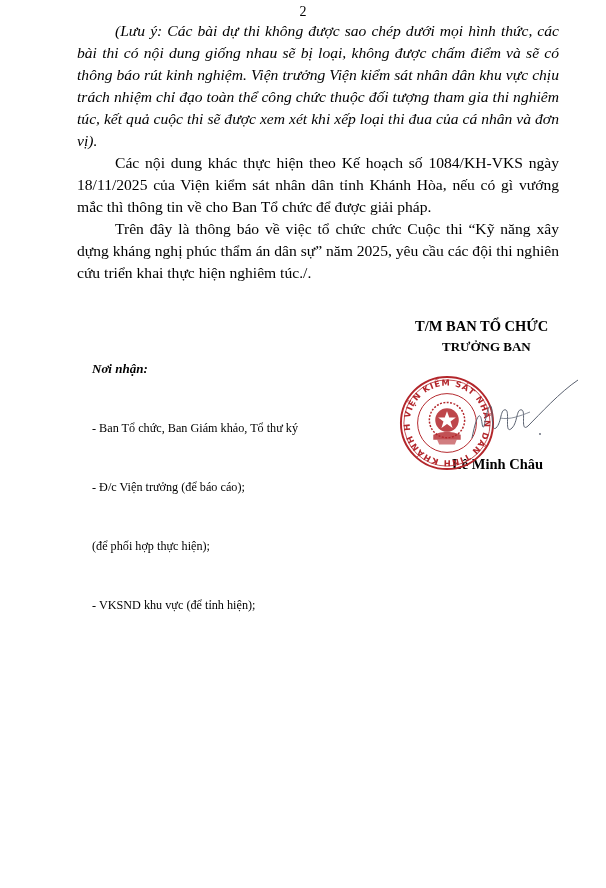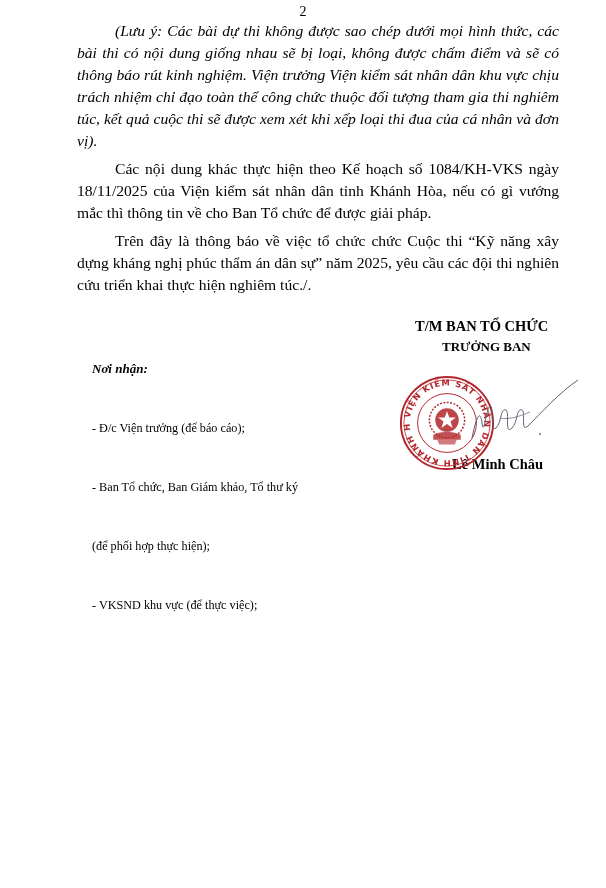--- a/index.html
+++ b/index.html
@@ -4,21 +4,21 @@
 <style>
   html, body { margin: 0; padding: 0; background: #ffffff; }
   body { width: 606px; height: 888px; position: relative; overflow: hidden;
          font-family: "Liberation Serif", "DejaVu Serif", serif; color: #000; }
   .page-num { position: absolute; top: 3px; left: 0; width: 606px; text-align: center;
               font-size: 14px; line-height: 18px; }
   .body-text { position: absolute; left: 77px; width: 482px; top: 20px;
                font-size: 15.6px; line-height: 22px; text-align: justify; }
   .body-text p { margin: 0; text-indent: 38px; }
   .body-text p.note { font-style: italic; }
-  .body-text p + p { margin-top: 6px; }
+  .body-text p + p { }
   .recipients { position: absolute; left: 92px; top: 318px; width: 250px;
                 font-size: 12.2px; line-height: 16px; }
   .recipients .title { font-weight: bold; font-style: italic; font-size: 13px; margin-bottom: 1px; }
   .recipients div { white-space: nowrap; margin-top: 43px; }
   .signer { position: absolute; left: 400px; top: 316px; width: 180px; text-align: center; }
   .signer .role1 { font-weight: bold; font-size: 14.5px; line-height: 20px; position: absolute; left: 15px; top: 0; white-space: nowrap; }
   .signer .role2 { font-weight: bold; font-size: 13px; line-height: 20px; position: absolute; left: 42px; top: 21px; white-space: nowrap; }
   .signer .name { font-weight: bold; font-size: 14.5px; position: absolute; left: 52px; top: 140px; white-space: nowrap; }
   .seal { position: absolute; left: 398px; top: 374px; width: 98px; height: 98px; }
   .sig { position: absolute; left: 470px; top: 378px; width: 110px; height: 80px; }
@@ -29,24 +29,24 @@
 <div class="page-num">2</div>
 
 <div class="body-text">
   <p class="note">(Lưu ý: Các bài dự thi không được sao chép dưới mọi hình thức, các bài thi có nội dung giống nhau sẽ bị loại, không được chấm điểm và sẽ có thông báo rút kinh nghiệm. Viện trưởng Viện kiểm sát nhân dân khu vực chịu trách nhiệm chỉ đạo toàn thể công chức thuộc đối tượng tham gia thi nghiêm túc, kết quả cuộc thi sẽ được xem xét khi xếp loại thi đua của cá nhân và đơn vị).</p>
   <p>Các nội dung khác thực hiện theo Kế hoạch số 1084/KH-VKS ngày 18/11/2025 của Viện kiểm sát nhân dân tỉnh Khánh Hòa, nếu có gì vướng mắc thì thông tin về cho Ban Tổ chức để được giải pháp.</p>
   <p>Trên đây là thông báo về việc tổ chức chức Cuộc thi “Kỹ năng xây dựng kháng nghị phúc thẩm án dân sự” năm 2025, yêu cầu các đội thi nghiên cứu triển khai thực hiện nghiêm túc./.</p>
 </div>
 
 <div class="recipients">
   <div class="title">Nơi nhận:</div>
+  <div>- Ban Tổ chức, Ban Giám khảo, Tổ thư ký</div>
   <div>- Đ/c Viện trưởng (để báo cáo);</div>
-  <div>- Ban Tổ chức, Ban Giám khảo, Tổ thư ký</div>
   <div>(để phối hợp thực hiện);</div>
-  <div>- VKSND khu vực (để thực việc);</div>
+  <div>- VKSND khu vực (để tỉnh hiện);</div>
 </div>
 
 <div class="signer">
   <div class="role1">T/M BAN TỔ CHỨC</div>
   <div class="role2">TRƯỞNG BAN</div>
   <div class="name">Lê Minh Châu</div>
 </div>
 
 <svg class="seal" viewBox="0 0 100 100">
   <defs>

